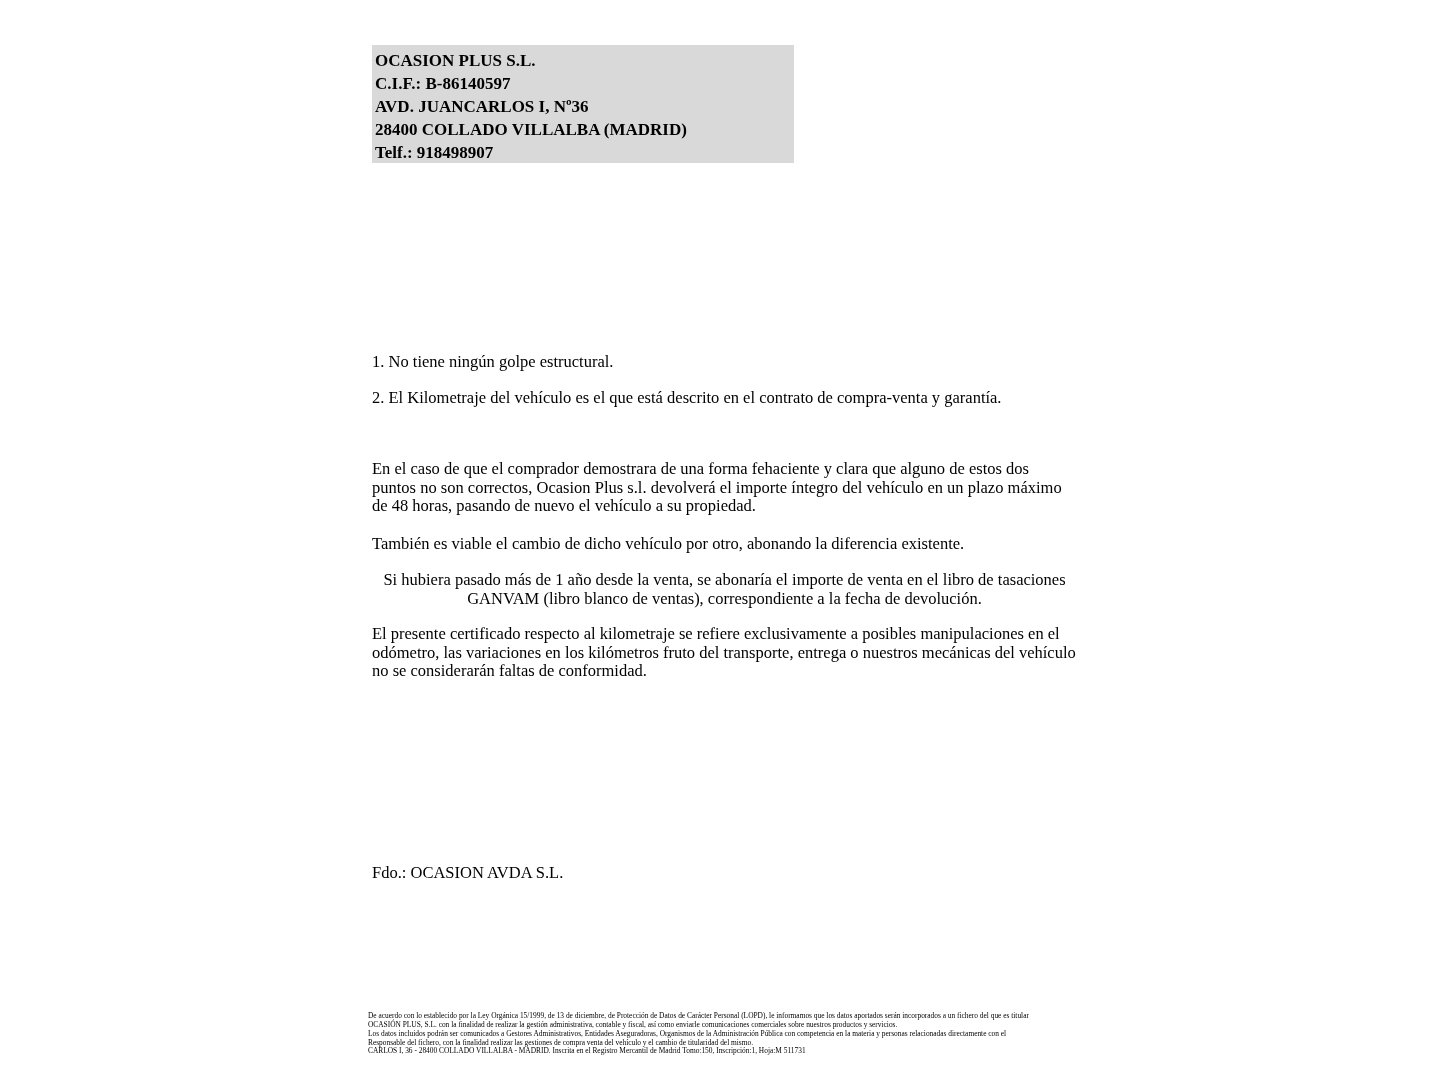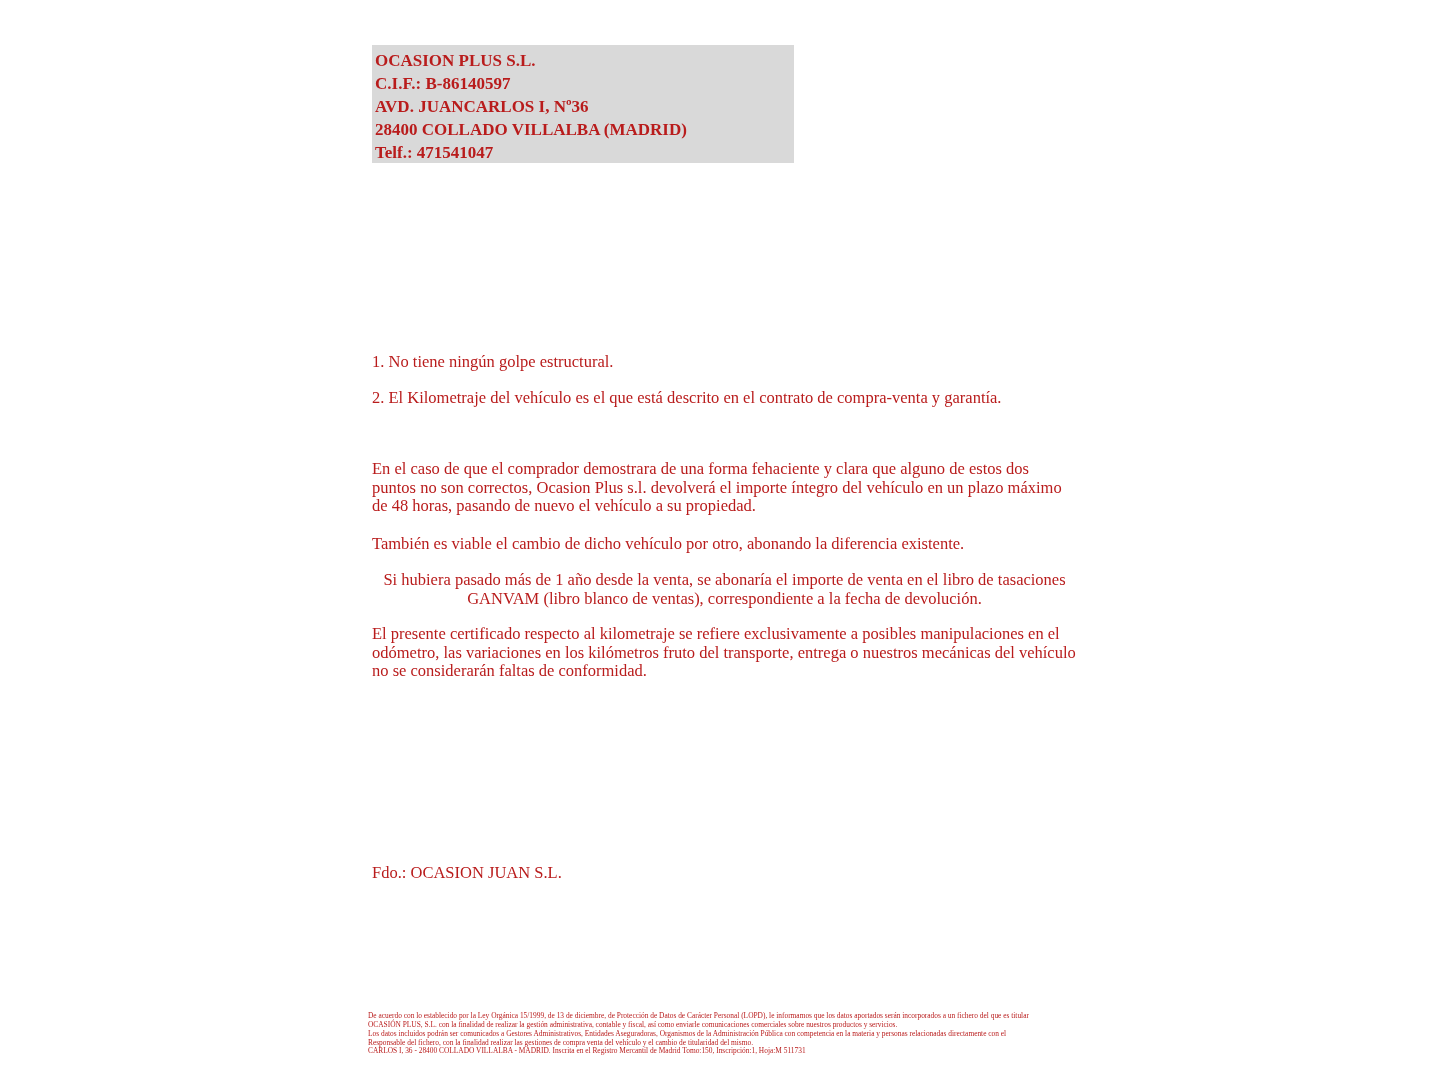--- a/index.html
+++ b/index.html
@@ -3,21 +3,21 @@
 <meta charset="utf-8">
 <style>
   * { box-sizing: border-box; }
   html, body { margin: 0; padding: 0; background: #ffffff; }
   .page {
     position: relative;
     width: 1440px;
     height: 1080px;
     background: #ffffff;
     font-family: "Liberation Serif", serif;
-    color: #b91c1c;
+    color: #000000;
     overflow: hidden;
   }
 
   
   .header-box {
     position: absolute;
     left: 372px;
     top: 45px;
     width: 422px;
     height: 118px;
@@ -96,34 +96,34 @@
 </head>
 <body>
 
 <div class="page">
 
   <div class="header-box">
     <div>OCASION PLUS S.L.</div>
     <div>C.I.F.: B-86140597</div>
     <div>AVD. JUANCARLOS I, Nº36</div>
     <div>28400 COLLADO VILLALBA (MADRID)</div>
-    <div>Telf.: 471541047</div>
+    <div>Telf.: 918498907</div>
   </div>
 
 
 
   <div class="point point-1">1. No tiene ningún golpe estructural.</div>
   <div class="point point-2">2. El Kilometraje del vehículo es el que está descrito en el contrato de compra-venta y garantía.</div>
 
   <div class="para para-1">En el caso de que el comprador demostrara de una forma fehaciente y clara que alguno de estos dos puntos no son correctos, Ocasion Plus s.l. devolverá el importe íntegro del vehículo en un plazo máximo de 48 horas, pasando de nuevo el vehículo a su propiedad.</div>
   <div class="para para-2">También es viable el cambio de dicho vehículo por otro, abonando la diferencia existente.</div>
   <div class="para para-3">Si hubiera pasado más de 1 año desde la venta, se abonaría el importe de venta en el libro de tasaciones GANVAM (libro blanco de ventas), correspondiente a la fecha de devolución.</div>
   <div class="para para-4">El presente certificado respecto al kilometraje se refiere exclusivamente a posibles manipulaciones en el odómetro, las variaciones en los kilómetros fruto del transporte, entrega o nuestros mecánicas del vehículo no se considerarán faltas de conformidad.</div>
 
-  <div class="signature">Fdo.: OCASION JUAN S.L.</div>
+  <div class="signature">Fdo.: OCASION AVDA S.L.</div>
 
   <div class="legal">
     <div class="legal-line">De acuerdo con lo establecido por la Ley Orgánica 15/1999, de 13 de diciembre, de Protección de Datos de Carácter Personal (LOPD), le informamos que los datos aportados serán incorporados a un fichero del que es titular</div>
     <div class="legal-line">OCASIÓN PLUS, S.L. con la finalidad de realizar la gestión administrativa, contable y fiscal, así como enviarle comunicaciones comerciales sobre nuestros productos y servicios.</div>
     <div class="legal-line">Los datos incluidos podrán ser comunicados a Gestores Administrativos, Entidades Aseguradoras, Organismos de la Administración Pública con competencia en la materia y personas relacionadas directamente con el</div>
     <div class="legal-line">Responsable del fichero, con la finalidad realizar las gestiones de compra venta del vehículo y el cambio de titularidad del mismo.</div>
     <div class="legal-line">CARLOS I, 36 - 28400 COLLADO VILLALBA - MADRID. Inscrita en el Registro Mercantil de Madrid Tomo:150, Inscripción:1, Hoja:M 511731</div>
   </div>
 
 </div>

